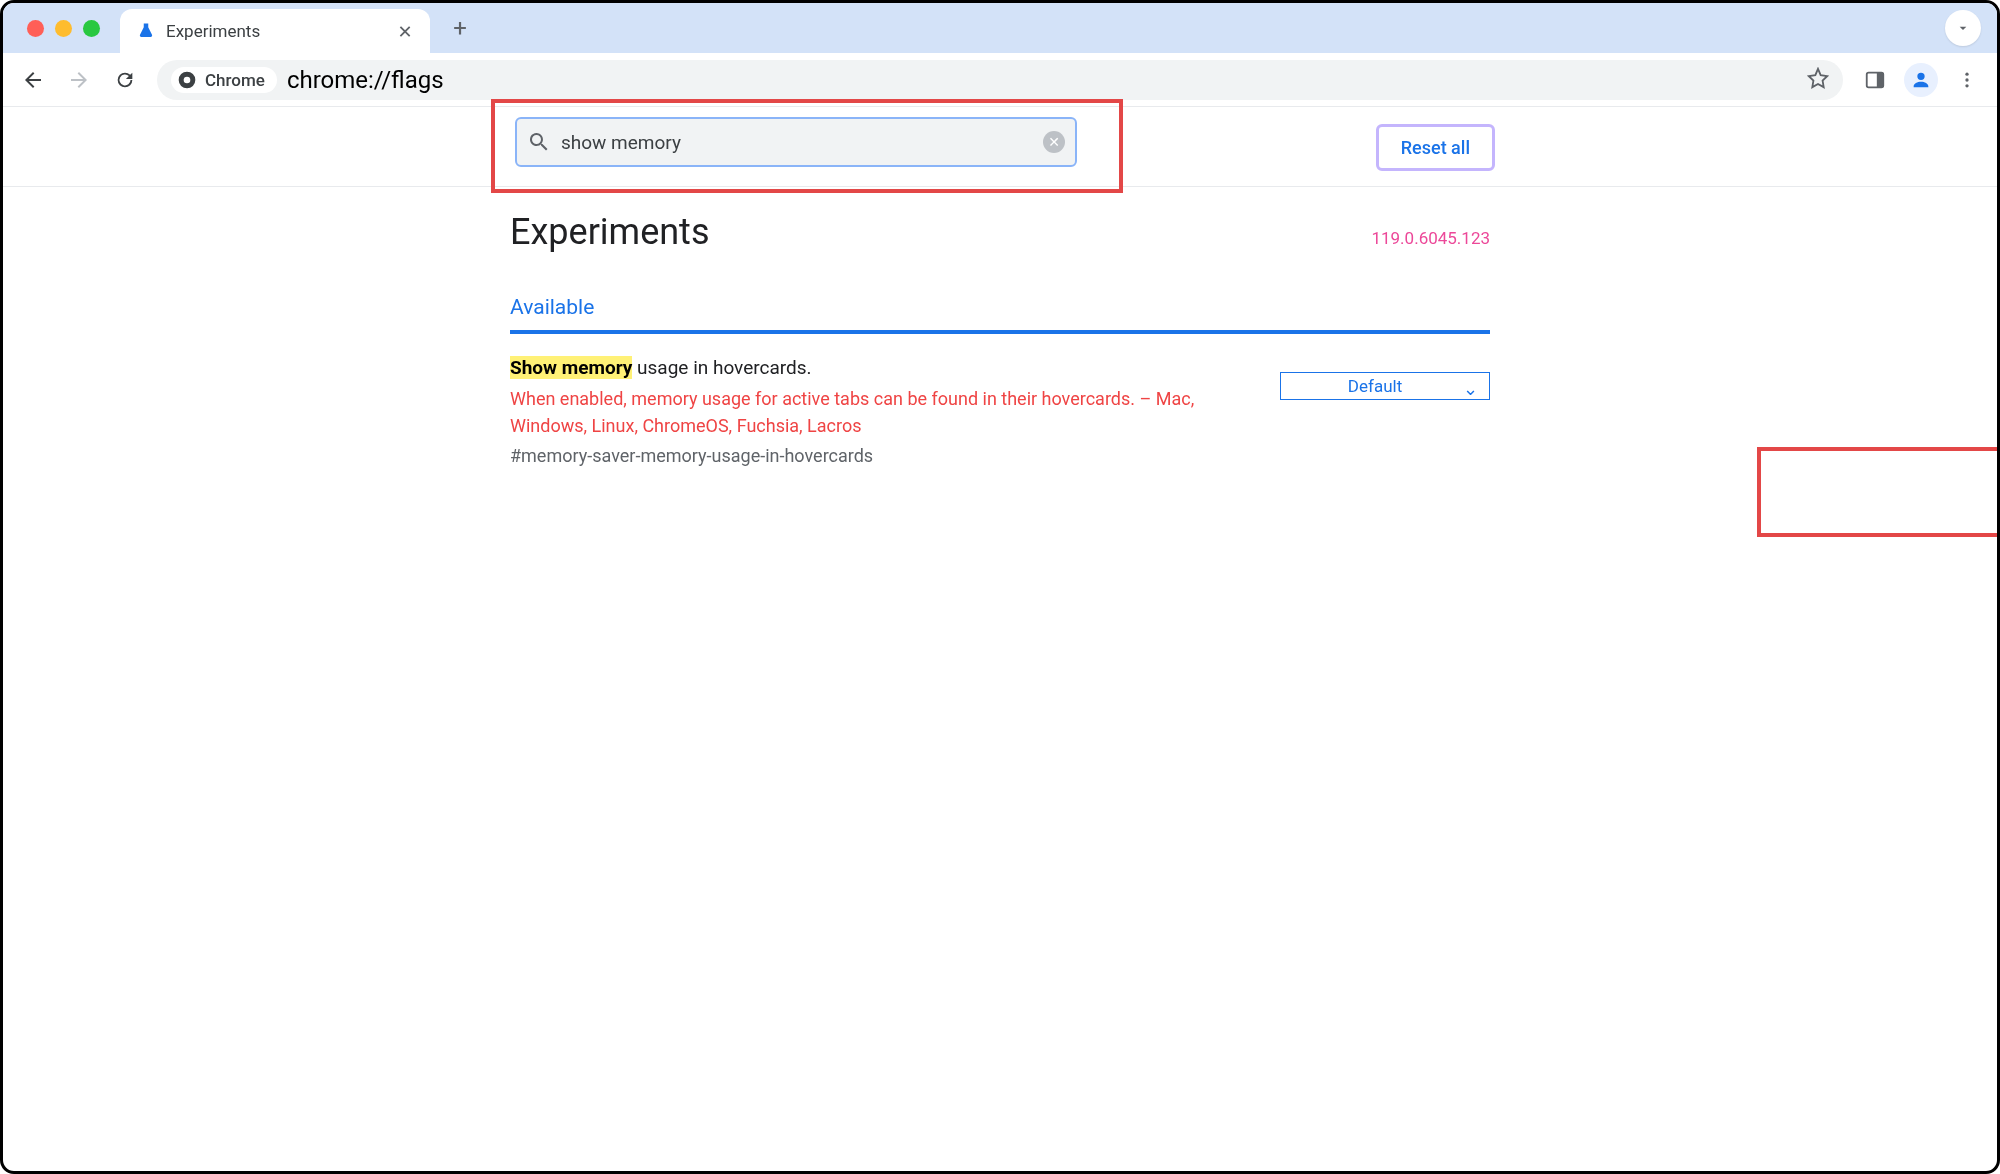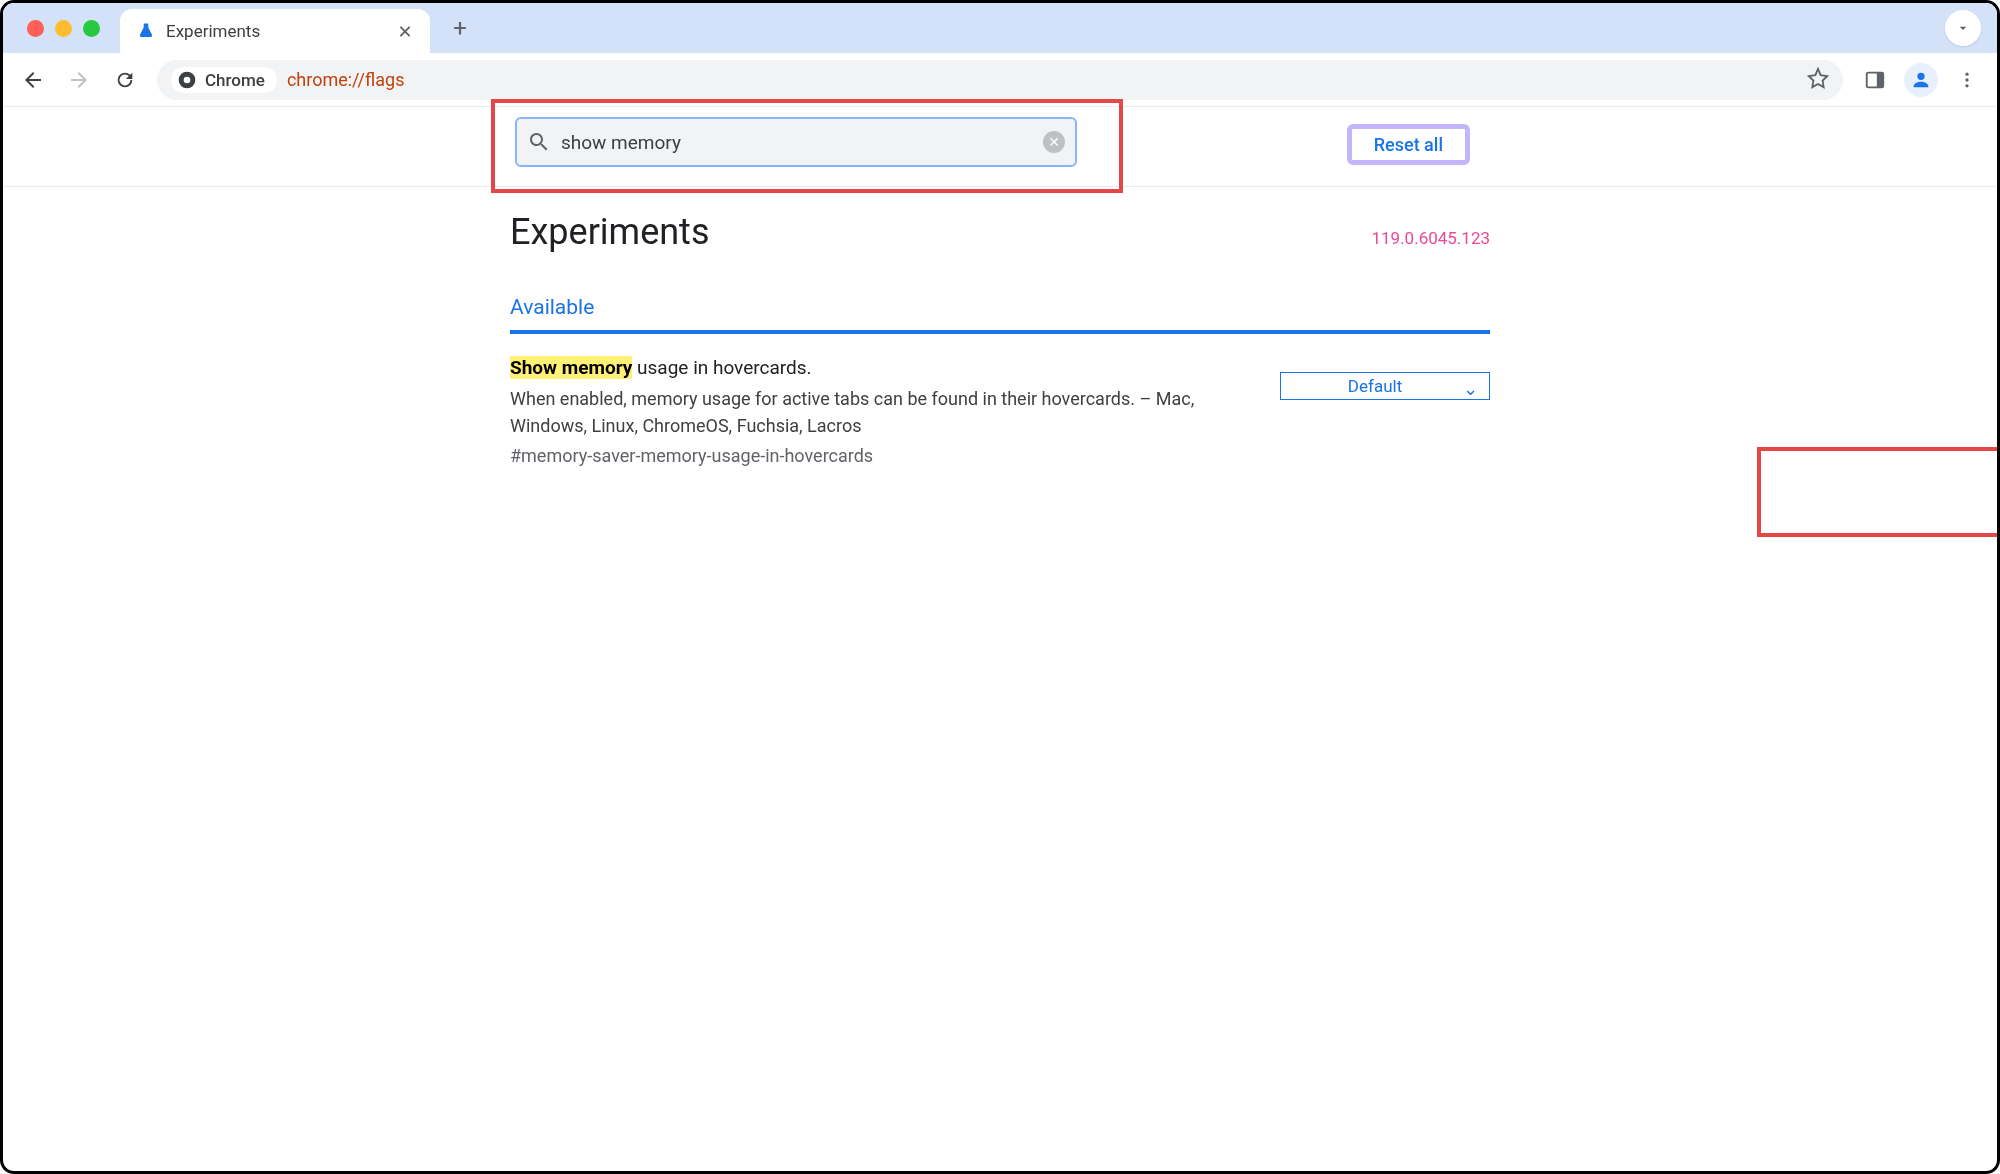--- a/index.html
+++ b/index.html
@@ -135,22 +135,22 @@
       align-items: center;
       gap: 8px;
       background: #fff;
       padding: 3px 12px 3px 6px;
       border-radius: 16px;
       font-size: 17px;
       color: #3c4043;
       font-weight: 500;
     }
     .omnibox-url {
-      font-size: 18px;
-      color: #c2410c;
+      font-size: 24px;
+      color: #000000;
     }
     .omnibox-star {
       margin-left: auto;
       cursor: pointer;
     }
     .toolbar-right {
       display: flex;
       gap: 6px;
     }
     .toolbar-icon-btn {
@@ -228,24 +228,24 @@
       border-radius: 50%;
       display: flex;
       align-items: center;
       justify-content: center;
       color: #fff;
       font-size: 14px;
       cursor: pointer;
     }
     .reset-all {
       position: absolute;
-      right: 527px;
+      right: 502px;
       top: 17px;
-      height: 41px;
-      border: 5px solid #c4b5fd;
+      height: 47px;
+      border: 3px solid #c4b5fd;
       border-radius: 6px;
       background: #fff;
       color: #1a73e8;
       font-size: 18px;
       font-weight: 500;
       padding: 0 22px;
       cursor: pointer;
     }
     .content {
       width: 980px;
@@ -304,21 +304,21 @@
       font-size: 19px;
       color: #202124;
       margin-bottom: 6px;
     }
     .flag-title mark {
       background: #fff176;
       font-weight: 700;
     }
     .flag-desc {
       font-size: 18px;
-      color: #404040;
+      color: #ef4444;
       line-height: 1.5;
       margin-bottom: 6px;
     }
     .flag-hash {
       font-size: 18px;
       color: #5f6368;
     }
     .flag-control {
       padding-top: 16px;
     }

